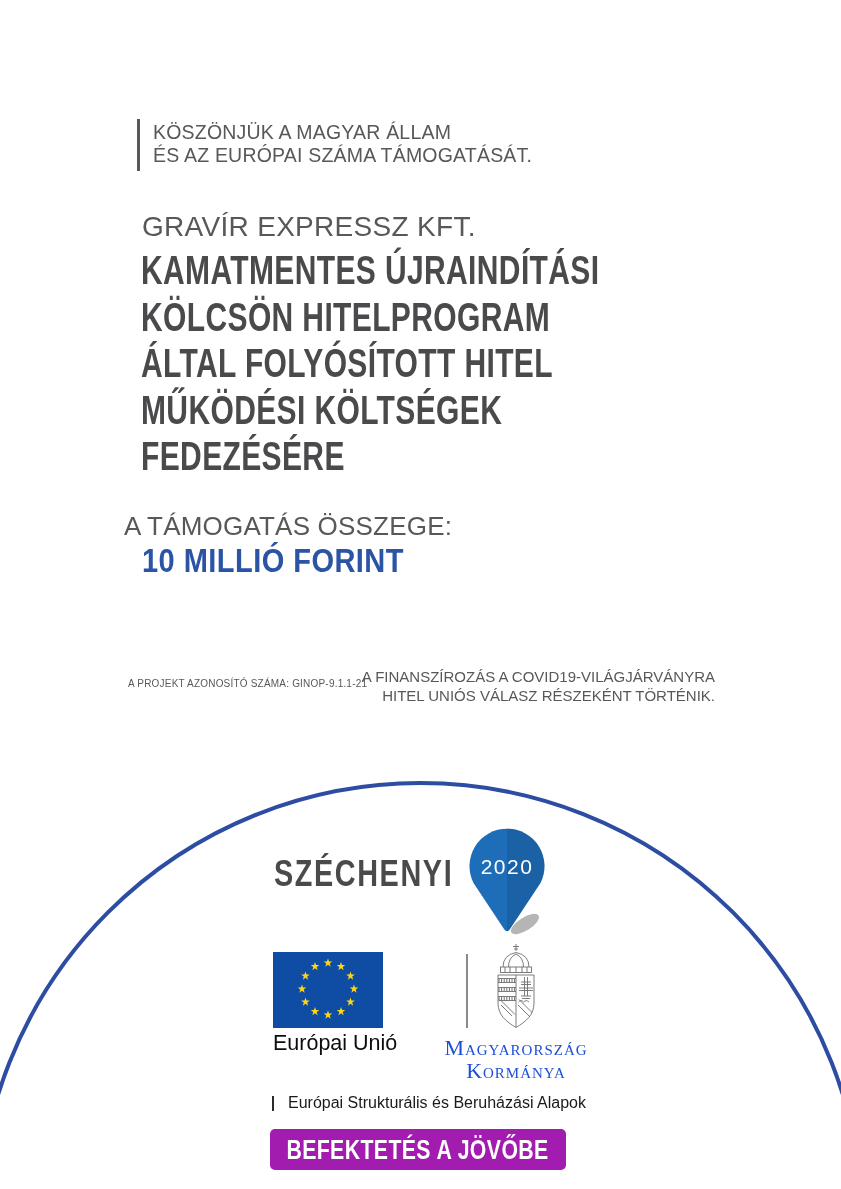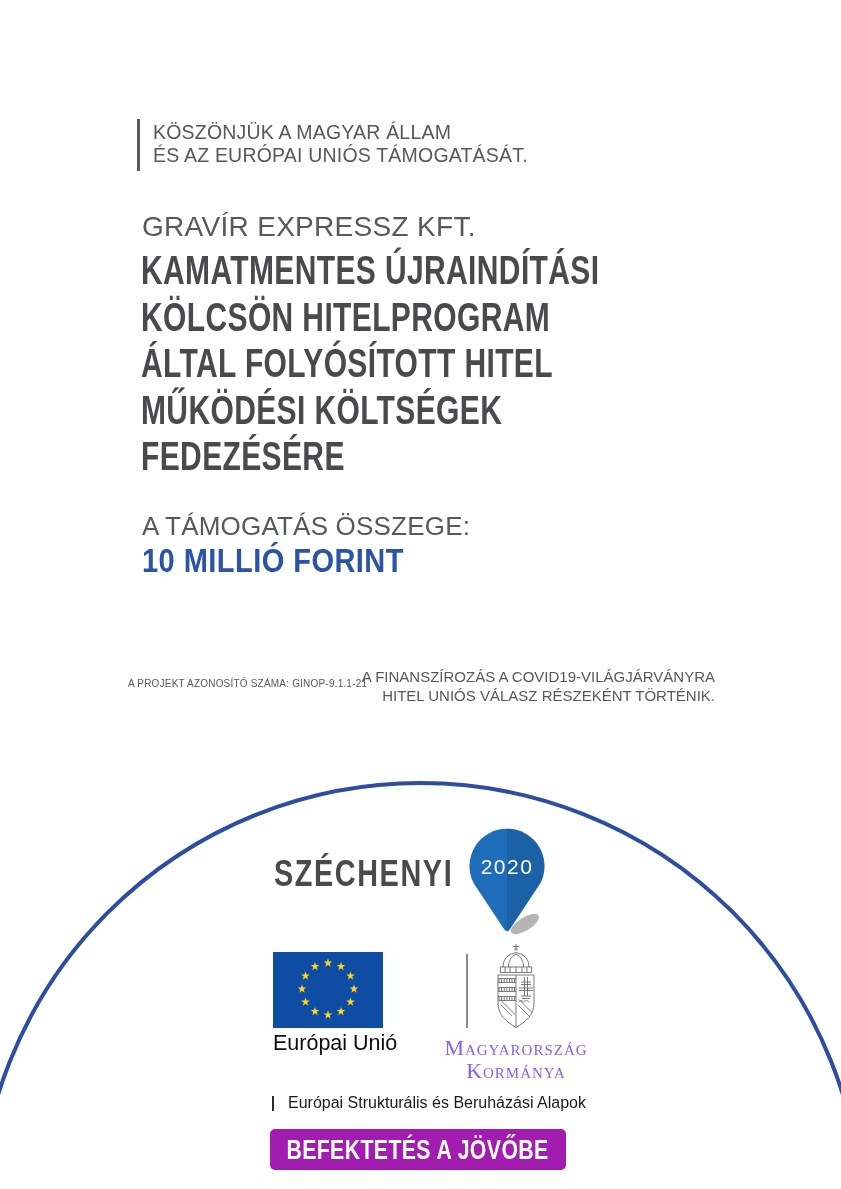--- a/index.html
+++ b/index.html
@@ -21,21 +21,21 @@
     color:#58585a;font-size:28px;letter-spacing:.3px;
   }
   .title{
     position:absolute;left:141px;top:239px;
     color:#4a4a4c;font-weight:bold;font-size:40px;line-height:46.5px;
     transform:scaleX(.75);transform-origin:left top;white-space:nowrap;
     letter-spacing:.5px;
   }
   
   .grant-label{
-    position:absolute;left:142px;top:503px;
+    position:absolute;left:124px;top:503px;
     color:#58585a;font-size:26px;letter-spacing:.2px;
   }
   .grant-amount{
     position:absolute;left:142px;top:534px;
     color:#2b54a5;font-weight:bold;font-size:33px;
     transform:scaleX(.88);transform-origin:left top;white-space:nowrap;
     letter-spacing:.5px;
   }
   
   .project-id{
@@ -61,21 +61,21 @@
     position:absolute;left:273px;top:1023px;
     color:#0d0d0d;font-size:21.5px;
   }
   .logo-divider{
     position:absolute;left:466px;top:946px;width:2px;height:74px;background:#8a8a8a;
   }
   .coa{position:absolute;left:488px;top:935px;}
   .gov-text{
     position:absolute;left:426px;top:1028px;width:180px;text-align:center;
     font-family:"Liberation Serif","DejaVu Serif",serif;
-    font-variant:small-caps;color:#8b5cf6;font-size:22px;line-height:23px;
+    font-variant:small-caps;color:#1d4ed8;font-size:22px;line-height:23px;
     letter-spacing:1px;
   }
   
   .funds{
     position:absolute;left:272px;top:1086px;display:flex;align-items:center;
     color:#1a1a1a;font-size:16px;
   }
   .funds-bar{width:2px;height:15px;background:#2b2b2b;margin-right:14px;}
   
   .banner{
@@ -88,21 +88,21 @@
     transform:scaleX(.76);transform-origin:center;white-space:nowrap;
   }
 </style>
 </head>
 <body>
 
 <div class="page">
 
   <div class="ack">
     <div>KÖSZÖNJÜK A MAGYAR ÁLLAM</div>
-    <div>ÉS AZ EURÓPAI UNIÓS TÁMOGATÁSÁT.</div>
+    <div>ÉS AZ EURÓPAI SZÁMA TÁMOGATÁSÁT.</div>
   </div>
 
   <div class="company">GRAVÍR EXPRESSZ KFT.</div>
 
   <div class="title">
     <div>KAMATMENTES ÚJRAINDÍTÁSI</div>
     <div>KÖLCSÖN HITELPROGRAM</div>
     <div>ÁLTAL FOLYÓSÍTOTT HITEL</div>
     <div>MŰKÖDÉSI KÖLTSÉGEK</div>
     <div>FEDEZÉSÉRE</div>

